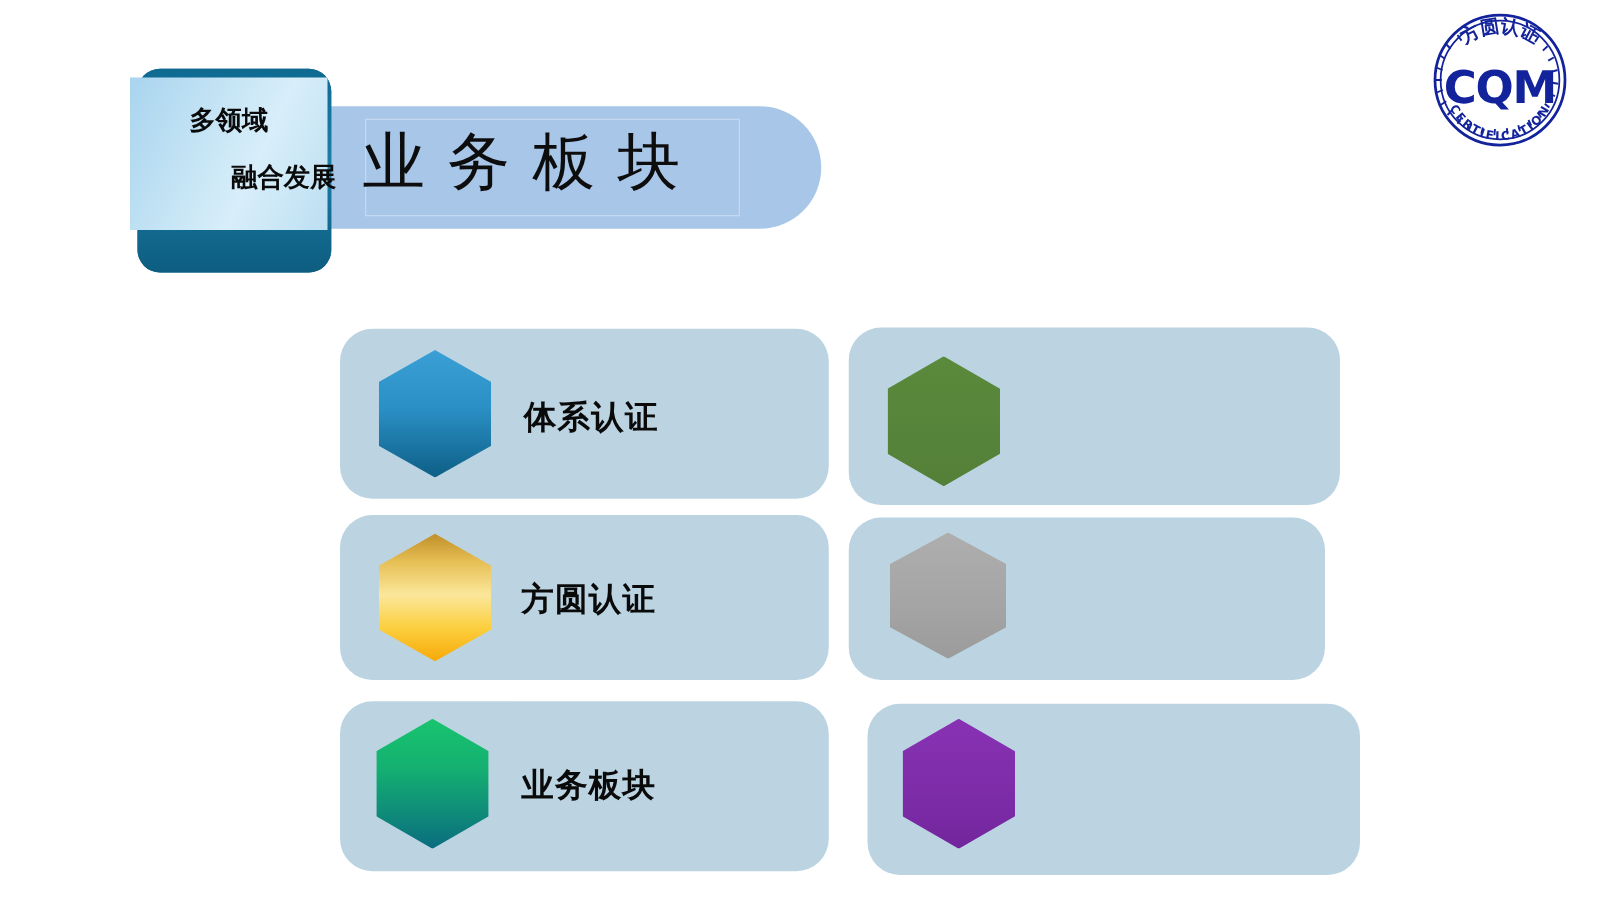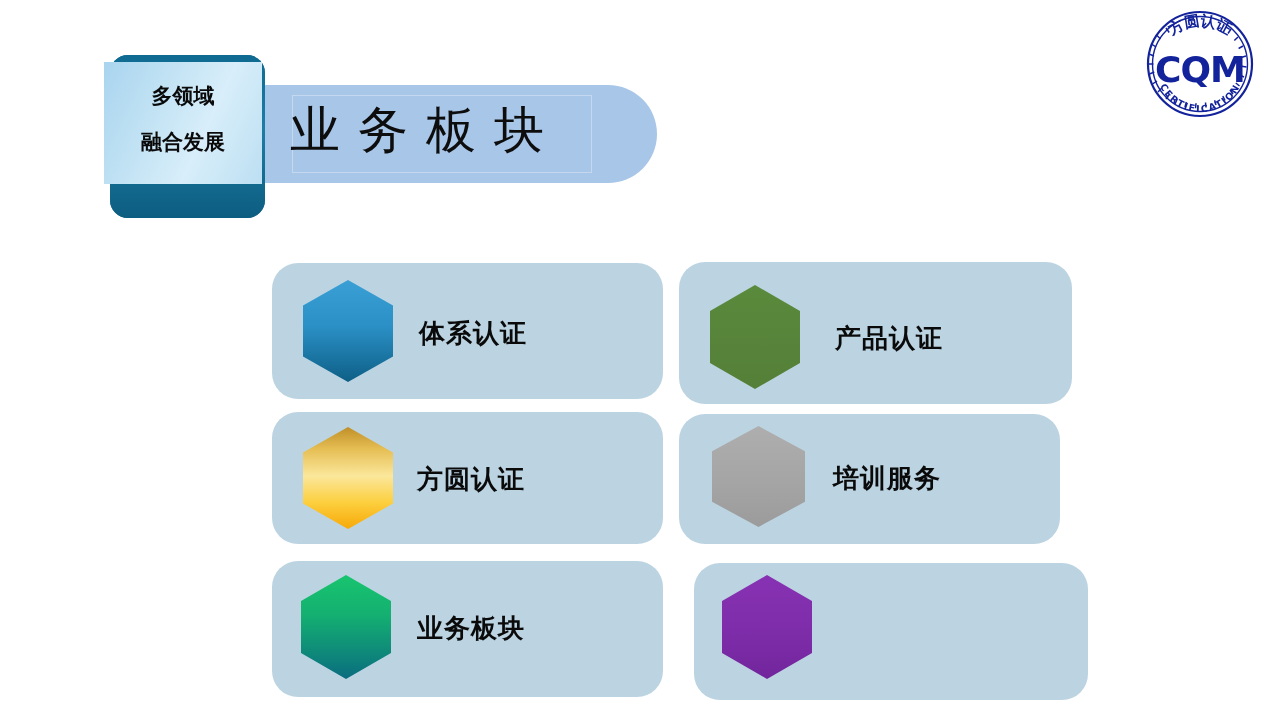--- a/index.html
+++ b/index.html
@@ -100,21 +100,21 @@
     width: 100%;
     text-align: center;
     font-size: 21px;
     font-weight: bold;
     color: #0a0a0a;
     letter-spacing: 0px;
     font-family: "DejaVu Sans", "Liberation Sans", sans-serif;
     white-space: nowrap;
   }
   .tab-line-1 { top: 20px; }
-  .tab-line-2 { top: 66px; }
+  .tab-line-2 { top: 66px; padding-left: 44px; }
 
   
   .logo {
     position: absolute;
     right: 12px;
     top: 2px;
     width: 136px;
     height: 116px;
   }
   .logo svg { display: block; }
@@ -242,29 +242,27 @@
   </div>
 
   <div class="cards">
 
     <div class="card card-0"></div>
     <div class="hex hex-0" style="background:linear-gradient(180deg,#3a9fd4 0%,#2b90c6 45%,#0d5f86 100%);"></div>
     <div class="card-label label-0">体系认证</div>
 
     <div class="card card-1"></div>
     <div class="hex hex-1" style="background:linear-gradient(180deg,#5a8a3c 0%,#547f38 100%);"></div>
-    <div class="card-label label-1">产品认证</div>
 
     <div class="card card-2"></div>
     <div class="hex hex-2" style="background:linear-gradient(180deg,#c08f28 0%,#e6bf55 22%,#fbe79b 48%,#fccf3e 74%,#f7a908 100%);"></div>
     <div class="card-label label-2">方圆认证</div>
 
     <div class="card card-3"></div>
     <div class="hex hex-3" style="background:linear-gradient(180deg,#aeaeae 0%,#a4a4a4 60%,#9b9b9b 100%);"></div>
-    <div class="card-label label-3">培训服务</div>
 
     <div class="card card-4"></div>
     <div class="hex hex-4" style="background:linear-gradient(180deg,#18c46e 0%,#14b071 38%,#0f8c79 72%,#0a6c7f 100%);"></div>
     <div class="card-label label-4">业务板块</div>
 
     <div class="card card-5"></div>
     <div class="hex hex-5" style="background:linear-gradient(180deg,#8732b3 0%,#7d2ca8 60%,#71259c 100%);"></div>
 
   </div>
 </div>

